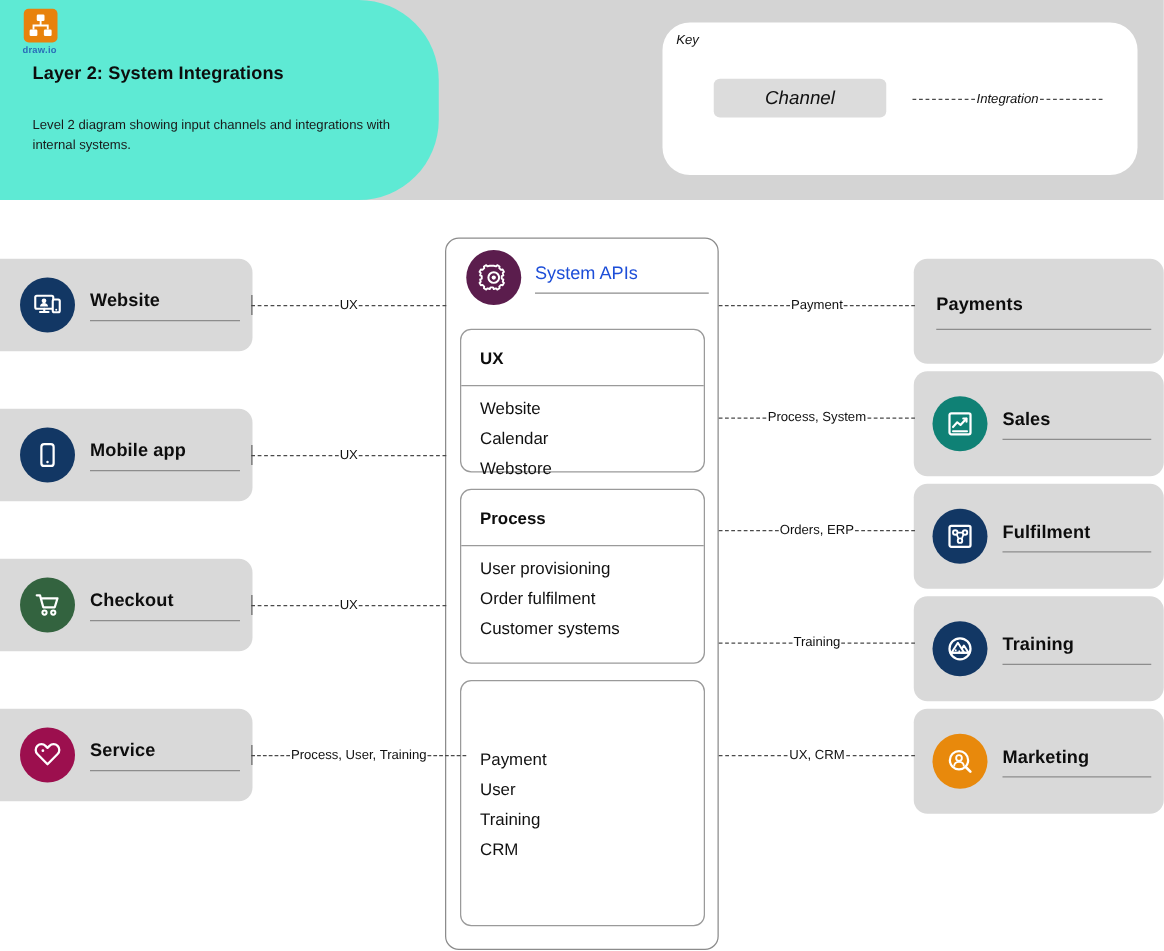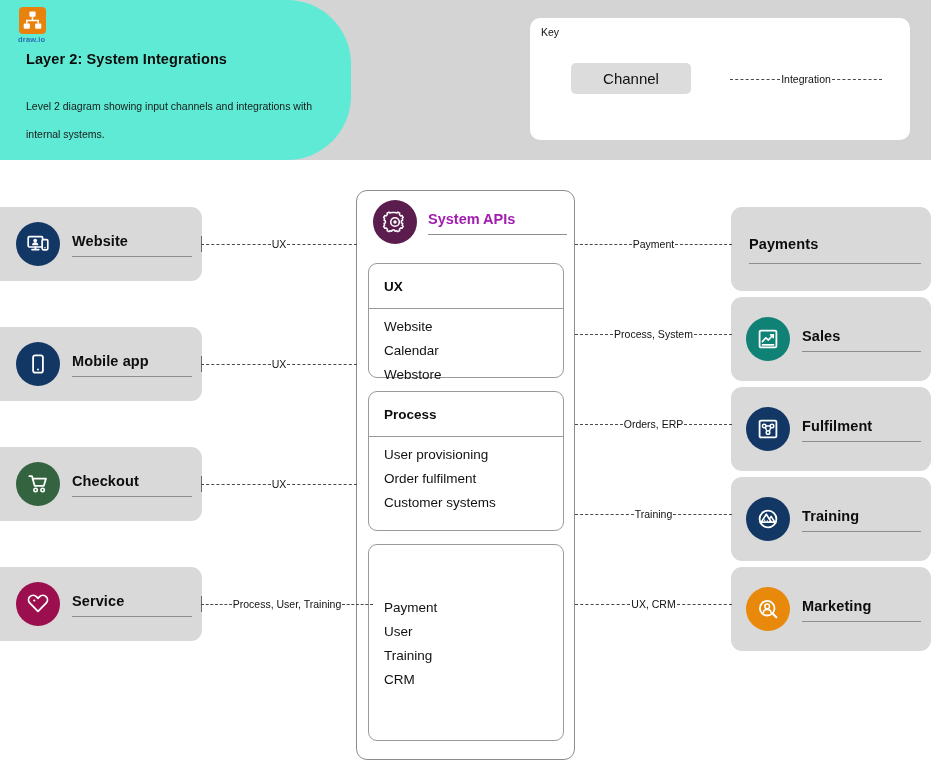--- a/index.html
+++ b/index.html
@@ -31,34 +31,34 @@
   #drawio-wordmark{
     position:absolute;left:18px;top:35px;
     font-size:7.5px;font-weight:bold;color:#2a6fb8;letter-spacing:.2px;
   }
   #header-title{
     position:absolute;left:26px;top:51px;
     font-size:14.5px;font-weight:bold;color:#0d0d0d;letter-spacing:.1px;
   }
   #header-sub{
     position:absolute;left:26px;top:92px;width:300px;
-    font-size:10.5px;color:#1a1a1a;line-height:28px;
+    font-size:10.5px;color:#1a1a1a;line-height:16px;
   }
 
   
   #key-box{
     position:absolute;left:530px;top:18px;width:380px;height:122px;
-    background:#ffffff;border-radius:10px;
+    background:#ffffff;border-radius:22px;font-style:italic;
   }
   #key-label{
     position:absolute;left:11px;top:8px;
     font-size:10.5px;color:#111;
   }
   #key-channel{
-    position:absolute;left:41px;top:45px;width:120px;height:31px;
+    position:absolute;left:41px;top:45px;width:138px;height:31px;
     background:#dcdcdc;border-radius:5px;
     display:flex;align-items:center;justify-content:center;
     font-size:15px;color:#111;
   }
   #key-integration{
     position:absolute;left:200px;top:52px;width:152px;height:18px;
     display:flex;align-items:center;
   }
   #key-integration .kline{
     flex:1 1 auto;height:0;border-top:1.4px dashed #4a4a4a;
@@ -117,21 +117,21 @@
   #apis-head .ic{
     width:44px;height:44px;border-radius:50%;
     background:#5b1d4d;flex:0 0 44px;margin-left:16px;
     display:flex;align-items:center;justify-content:center;
   }
   #apis-head .body{
     flex:1 1 auto;margin-left:11px;margin-right:9px;height:44px;
     display:flex;flex-direction:column;justify-content:center;
   }
   #apis-head .body .nm{
-    font-size:14.5px;font-weight:bold;color:#a21caf;line-height:20px;
+    font-size:14.5px;font-weight:normal;color:#1d4ed8;line-height:20px;
   }
   #apis-head .body .rule{
     margin-top:5px;height:0;border-top:1px solid #8d8d8d;width:100%;
   }
 
   .group{
     position:absolute;left:11px;width:196px;
     background:#ffffff;border:1px solid #9a9a9a;border-radius:9px;
     box-sizing:border-box;
   }

